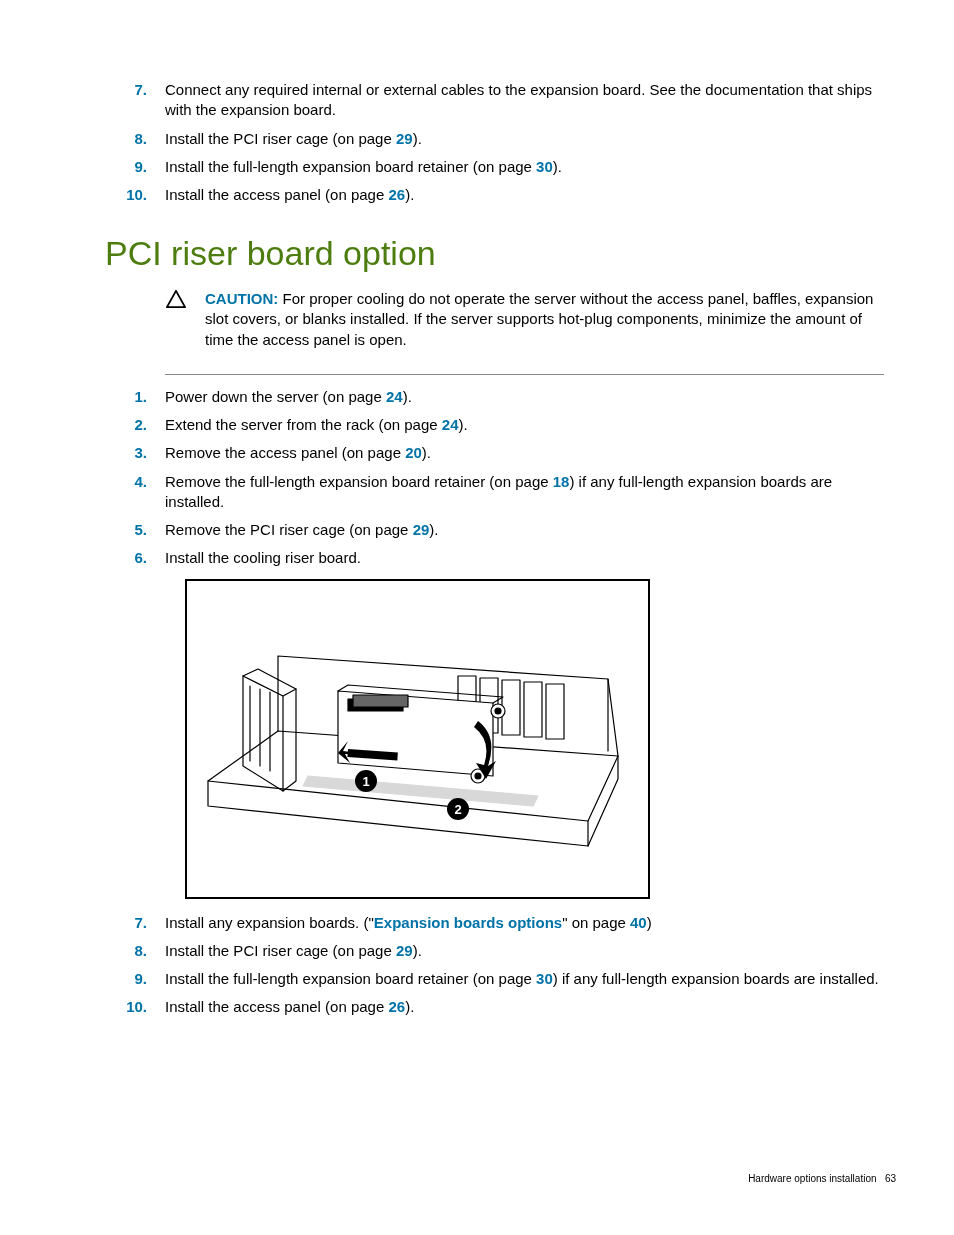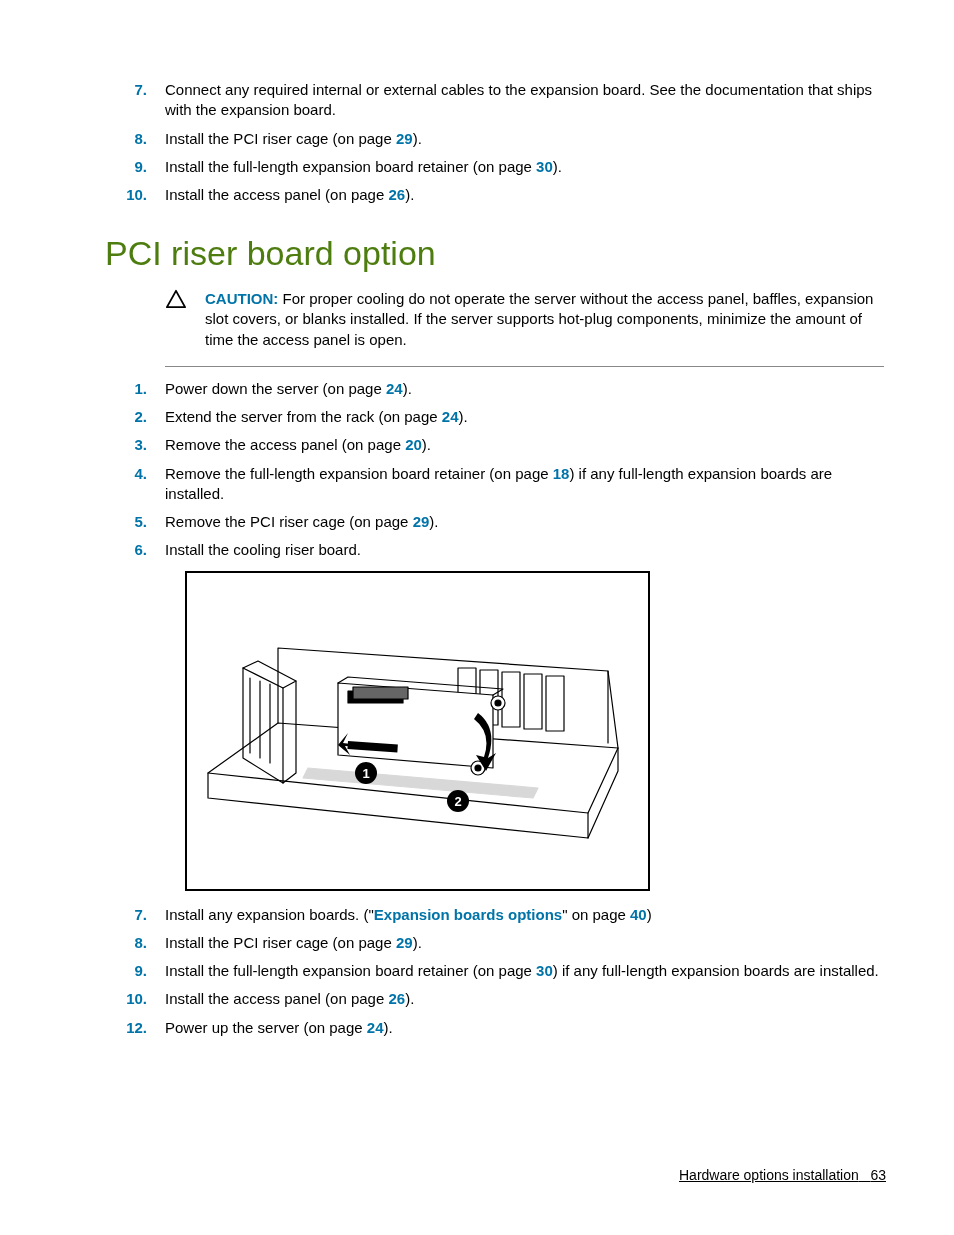--- a/index.html
+++ b/index.html
@@ -41,21 +41,21 @@
     color: #4d7c0f;
     font-weight: normal;
     font-size: 34px;
     margin-top: 26px;
     margin-bottom: 12px;
     margin-left: -5px;
   }
   .caution-block {
     display: flex;
     border-bottom: 1px solid #888;
-    padding-bottom: 16px;
+    padding-bottom: 24px;
     margin-bottom: 12px;
     margin-left: 55px;
   }
   .caution-icon {
     width: 40px;
     flex-shrink: 0;
   }
   .caution-icon svg {
     width: 22px;
     height: 20px;
@@ -75,23 +75,22 @@
     width: 465px;
     height: 320px;
     display: flex;
     align-items: center;
     justify-content: center;
     background: #fff;
   }
   .footer {
     position: absolute;
     bottom: 50px;
-    right: 68px;
-    font-size: 14px;
-    text-decoration: underline;
+    right: 58px;
+    font-size: 10px;
   }
 </style>
 </head>
 <body>
 
 <ol class="step-list">
     <li class="step-item">
       <span class="step-num">7.</span>
       <span class="step-text">Connect any required internal or external cables to the expansion board. See the documentation that ships with the expansion board.</span>
     </li>
@@ -218,21 +217,17 @@
       <span class="step-text">Install the PCI riser cage (on page <a class="page-link" href="#">29</a>).</span>
     </li>
     <li class="step-item">
       <span class="step-num">9.</span>
       <span class="step-text">Install the full-length expansion board retainer (on page <a class="page-link" href="#">30</a>) if any full-length expansion boards are installed.</span>
     </li>
     <li class="step-item">
       <span class="step-num">10.</span>
       <span class="step-text">Install the access panel (on page <a class="page-link" href="#">26</a>).</span>
     </li>
-    <li class="step-item">
-      <span class="step-num">12.</span>
-      <span class="step-text">Power up the server (on page <a class="page-link" href="#">24</a>).</span>
-    </li>
   </ol>
 
 <div class="footer">
   <span>Hardware options installation</span>&nbsp;&nbsp;&nbsp;<span>63</span>
 </div>
 
 </body></html>

